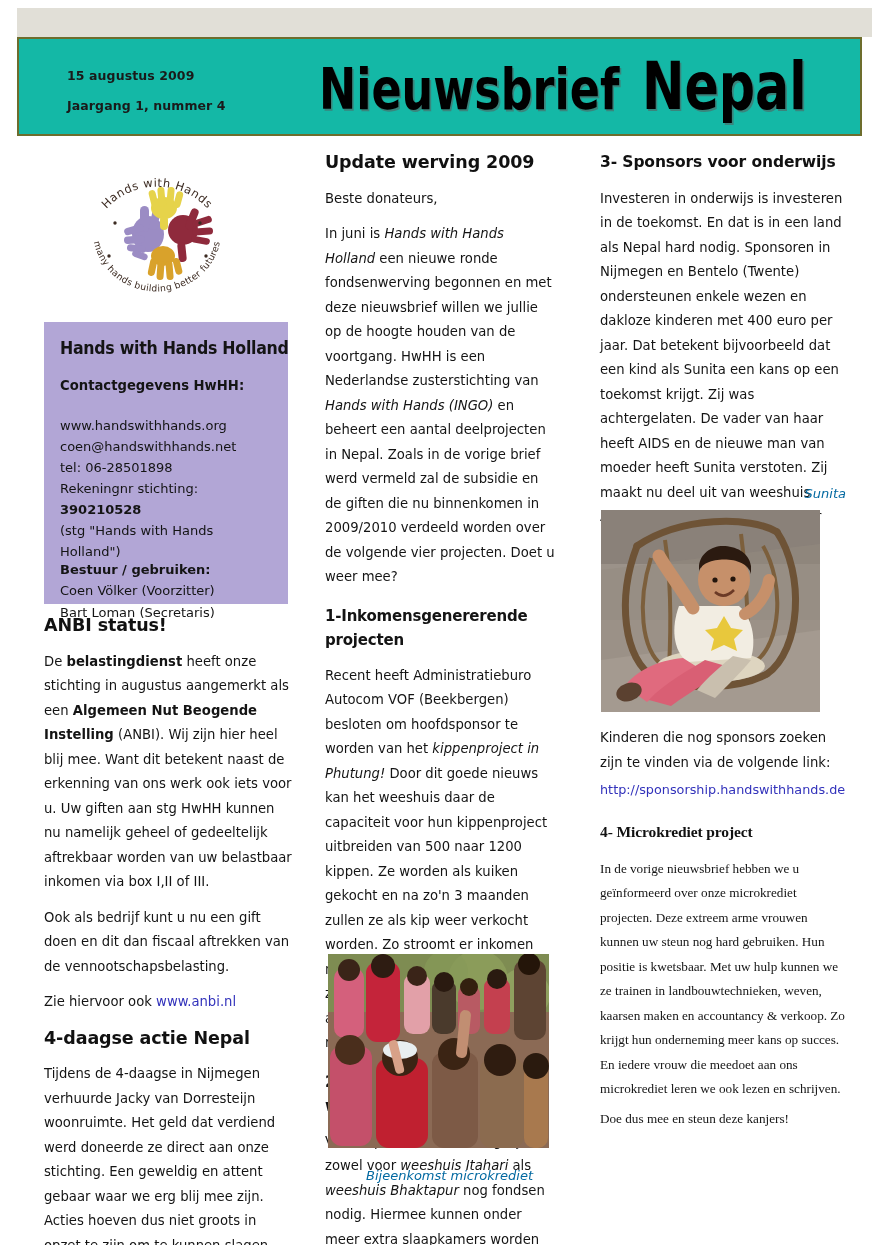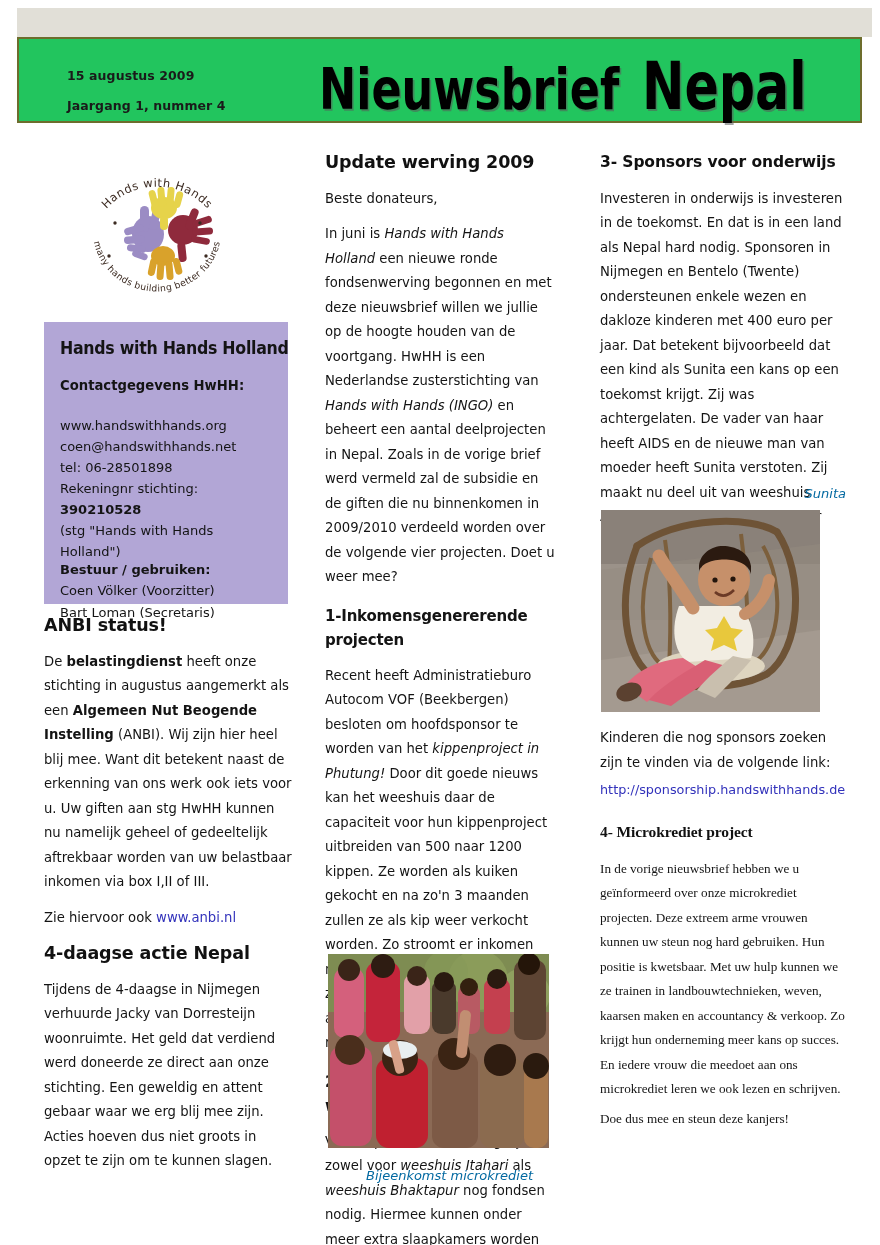--- a/index.html
+++ b/index.html
@@ -19,23 +19,23 @@
   
   .top-band {
     position: absolute;
     left: 17px; top: 8px;
     width: 855px; height: 29px;
     background: #e1dfd7;
   }
   .header-box {
     position: absolute;
     left: 17px; top: 37px;
-    width: 845px; height: 86px;
+    width: 845px; height: 99px;
     border: 2px solid #6d6d2d;
-    background: #22c55e;
+    background: #14b8a6;
     box-sizing: border-box;
   }
   .header-meta {
     position: absolute;
     left: 48px; top: 22px;
     font-size: 12.5px;
     font-weight: bold;
     line-height: 30px;
     color: #1a1a1a;
     letter-spacing: .1px;
@@ -235,20 +235,21 @@
     <div>(stg "Hands with Hands Holland")</div>
   </div>
   <div class="cb-bestuur">Bestuur / gebruiken:</div>
   <div class="cb-person">Coen Völker (Voorzitter)</div>
   <div class="cb-person">Bart Loman (Secretaris)</div>
 </div>
 
 <div class="col col-left" style="top:613px;">
   <h2 class="sec">ANBI status!</h2>
   <p><span>De </span><b>belastingdienst</b><span> heeft onze stichting in augustus  aangemerkt als een </span><b>Algemeen Nut Beogende Instelling</b><span> (ANBI). Wij zijn hier heel blij mee. Want dit betekent naast de erkenning van ons werk ook iets voor u. Uw giften aan stg HwHH kunnen nu namelijk geheel of gedeeltelijk aftrekbaar worden van uw belastbaar inkomen via box I,II of III.</span></p>
+  <p>Ook als bedrijf kunt u nu een gift doen en dit dan fiscaal aftrekken van de vennootschapsbelasting.</p>
   <p><span>Zie hiervoor ook </span><a class="lnk" href="#">www.anbi.nl</a></p>
 
   <h2 class="sec" style="">4-daagse actie Nepal</h2>
   <p>Tijdens de 4-daagse in Nijmegen verhuurde Jacky van Dorresteijn woonruimte. Het geld dat verdiend werd doneerde ze direct aan onze stichting. Een geweldig en attent gebaar waar we erg blij mee zijn. Acties hoeven dus niet groots in opzet te zijn om te kunnen slagen.</p>
 </div>
 
 <div class="col col-mid">
   <h2 class="sec">Update werving 2009</h2>
   <p>Beste donateurs,</p>
   <p><span>In juni is </span><i>Hands with Hands Holland</i><span> een nieuwe ronde fondsenwerving begonnen en met deze nieuwsbrief willen we jullie op de hoogte houden van de voortgang. HwHH is een Nederlandse zusterstichting van </span><i>Hands with Hands (INGO)</i><span> en beheert een aantal deelprojecten in Nepal. Zoals in de vorige brief werd vermeld zal de subsidie en de giften die nu binnenkomen in 2009/2010 verdeeld worden over de volgende vier projecten. Doet u weer mee?</span></p>

